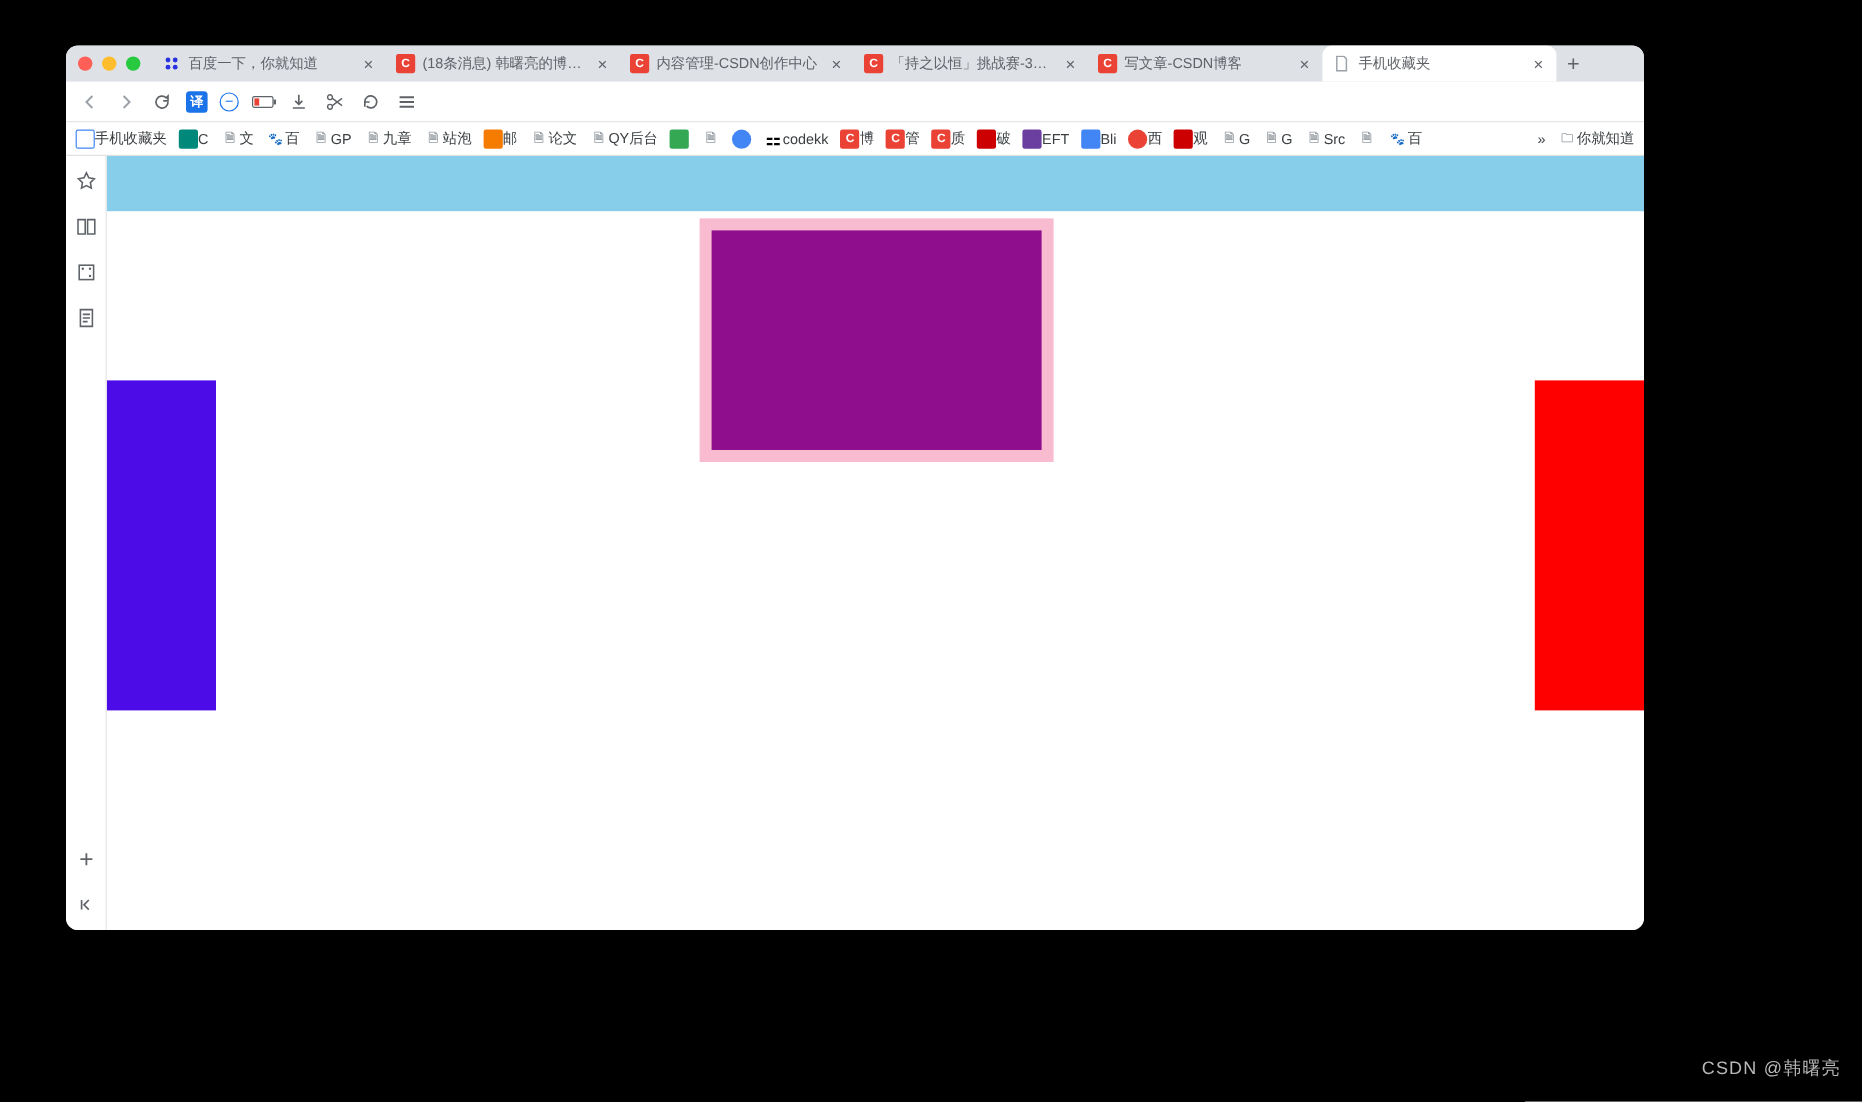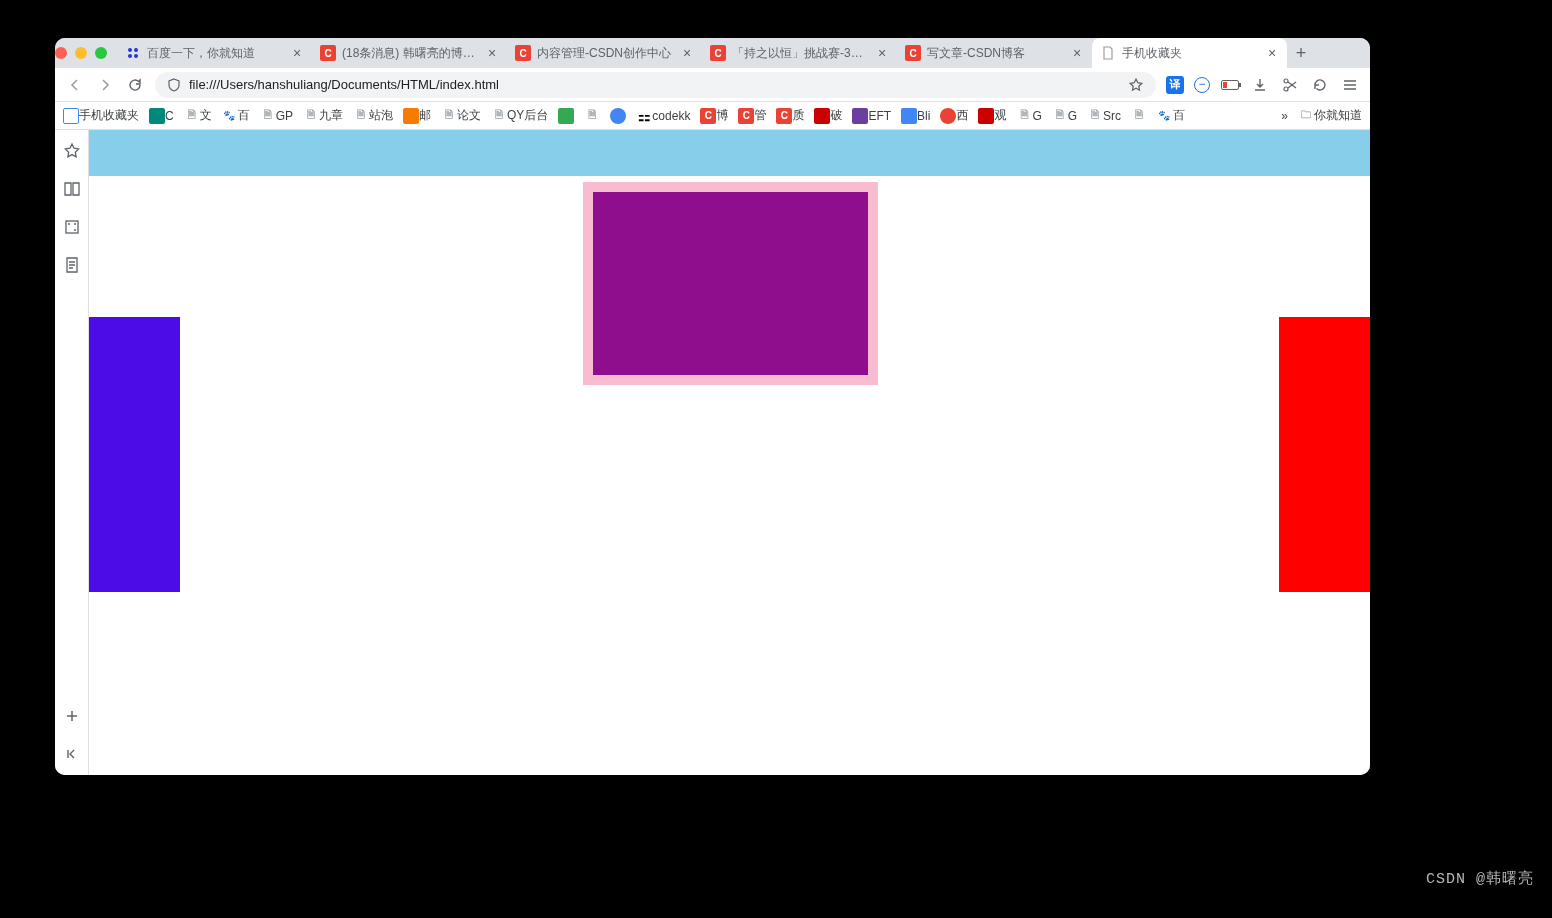--- a/index.html
+++ b/index.html
@@ -23,20 +23,21 @@
       overflow: hidden;
       box-shadow: 0 0 20px rgba(0,0,0,0.5);
       display: flex;
       flex-direction: column;
     }
     .tab-strip {
       height: 30px;
       background: #dee1e6;
       display: flex;
       align-items: center;
+      padding-left: 10px;
       position: relative;
     }
     .traffic-lights { display: flex; gap: 8px; margin-right: 10px; }
     .traffic-light { width: 12px; height: 12px; border-radius: 50%; }
     .tl-red { background: #ff5f56; }
     .tl-yellow { background: #ffbd2e; }
     .tl-green { background: #27c93f; }
     .tabs { display: flex; height: 100%; align-items: stretch; flex: 1; }
     .tab {
       width: 195px;
@@ -130,25 +131,24 @@
       height: 203px;
       background: #f8bbd0;
       padding: 10px;
     }
     .purple-box { width: 100%; height: 100%; background: #8e0e8e; }
     .blue-box { position: absolute; left: 0; top: 187px; width: 91px; height: 275px; background: #4b0ce8; }
     .red-box { position: absolute; right: 0; top: 187px; width: 91px; height: 275px; background: #ff0000; }
     .watermark {
       position: absolute;
       right: 18px;
-      bottom: 30px;
+      bottom: 18px;
       color: #b8b8b8;
       font-size: 15px;
       letter-spacing: 1px;
-      font-family: Liberation Mono, monospace;
     }
     svg { display: block; }
   </style>
 </head>
 <body>
 
 <div class="window">
   <div class="tab-strip">
     <div class="traffic-lights">
       <div class="traffic-light tl-red"></div>
@@ -210,33 +210,20 @@
     <div class="nav-btn">
         <svg width="16" height="16" viewBox="0 0 16 16">
           <path d="M6 3l5 5-5 5" fill="none" stroke="currentColor" stroke-width="1.6"></path>
         </svg>
       </div>
     <div class="nav-btn active">
         <svg width="16" height="16" viewBox="0 0 16 16">
           <path d="M13 8a5 5 0 1 1-1.5-3.5L13 3v4H9" fill="none" stroke="currentColor" stroke-width="1.4"></path>
         </svg>
       </div>
-    <div class="omnibox">
-      <span class="omnibox-icon">
-          <svg width="14" height="14" viewBox="0 0 14 14">
-            <path d="M7 1l5 2v4c0 3-2 5-5 6-3-1-5-3-5-6V3z" fill="none" stroke="currentColor" stroke-width="1.2"></path>
-          </svg>
-        </span>
-      <span>file:///Users/hanshuliang/Documents/HTML/index.html</span>
-      <span class="star-icon" style="margin-left:auto">
-          <svg width="16" height="16" viewBox="0 0 16 16">
-            <path d="M8 2l1.8 3.7 4 .6-3 2.9.7 4L8 11.3 4.5 13.2l.7-4-3-2.9 4-.6z" fill="none" stroke="currentColor" stroke-width="1.2"></path>
-          </svg>
-        </span>
-    </div>
     <div class="toolbar-right">
       <div class="toolbar-icon translate-icon">译</div>
       <div class="toolbar-icon zoom-icon">−</div>
       <div class="toolbar-icon">
           <div class="battery-icon"></div>
         </div>
       <div class="toolbar-icon">
           <svg width="16" height="16" viewBox="0 0 16 16">
             <path d="M8 2v8m-3-3l3 3 3-3M3 13h10" fill="none" stroke="currentColor" stroke-width="1.4"></path>
           </svg>

